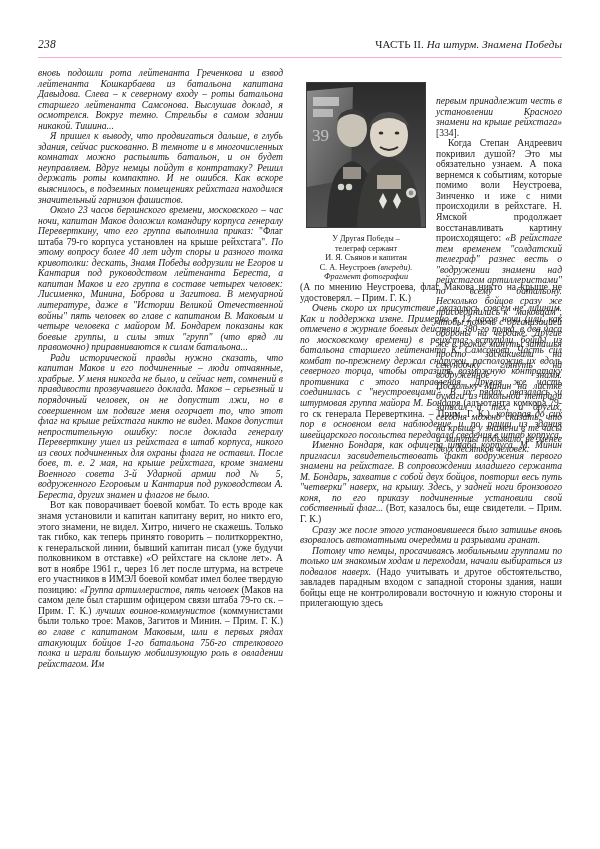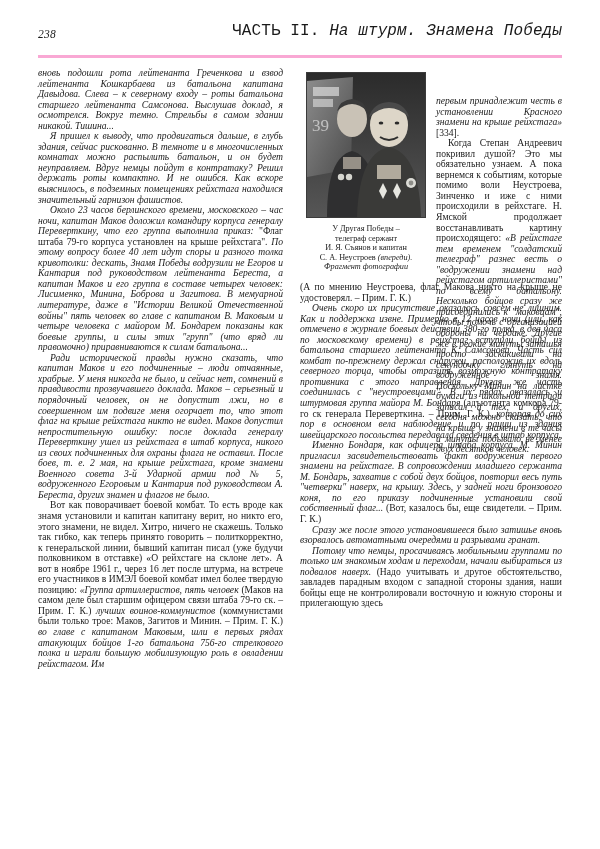--- a/index.html
+++ b/index.html
@@ -24,37 +24,36 @@
     background: #ffffff;
   }
 
   
   .running-head {
     position: absolute;
     left: 38px;
     top: 38px;
     width: 524px;
     height: 20px;
-    border-bottom: 3px solid #f9a8d4;
+    border-bottom: 1px solid #f9a8d4;
     display: flex;
-    align-items: flex-end;
+    align-items: flex-start;
     justify-content: space-between;
     padding-bottom: 15px;
     box-sizing: border-box;
   }
   .folio {
     font-size: 11.5px;
     font-style: italic;
     letter-spacing: .2px;
   }
   .head-title {
-    font-size: 16px;
+    font-size: 11px;
     letter-spacing: .1px;
     white-space: nowrap;
-    font-family: Liberation Mono, monospace;
   }
   .head-title .part {
     font-style: normal;
   }
   .head-title .sub {
     font-style: italic;
   }
 
   
   .col {
@@ -89,21 +88,21 @@
   .col p.noind {
     text-indent: 0;
   }
   .it { font-style: italic; }
   .ro { font-style: normal; }
 
   
   .figure {
     position: absolute;
     left: 306px;
-    top: 72px;
+    top: 82px;
     width: 120px;
   }
   .photo {
     width: 120px;
     height: 146px;
     display: block;
     background: #6d6d6d;
     border: 1px solid #3b3b3b;
     box-sizing: border-box;
     overflow: hidden;

